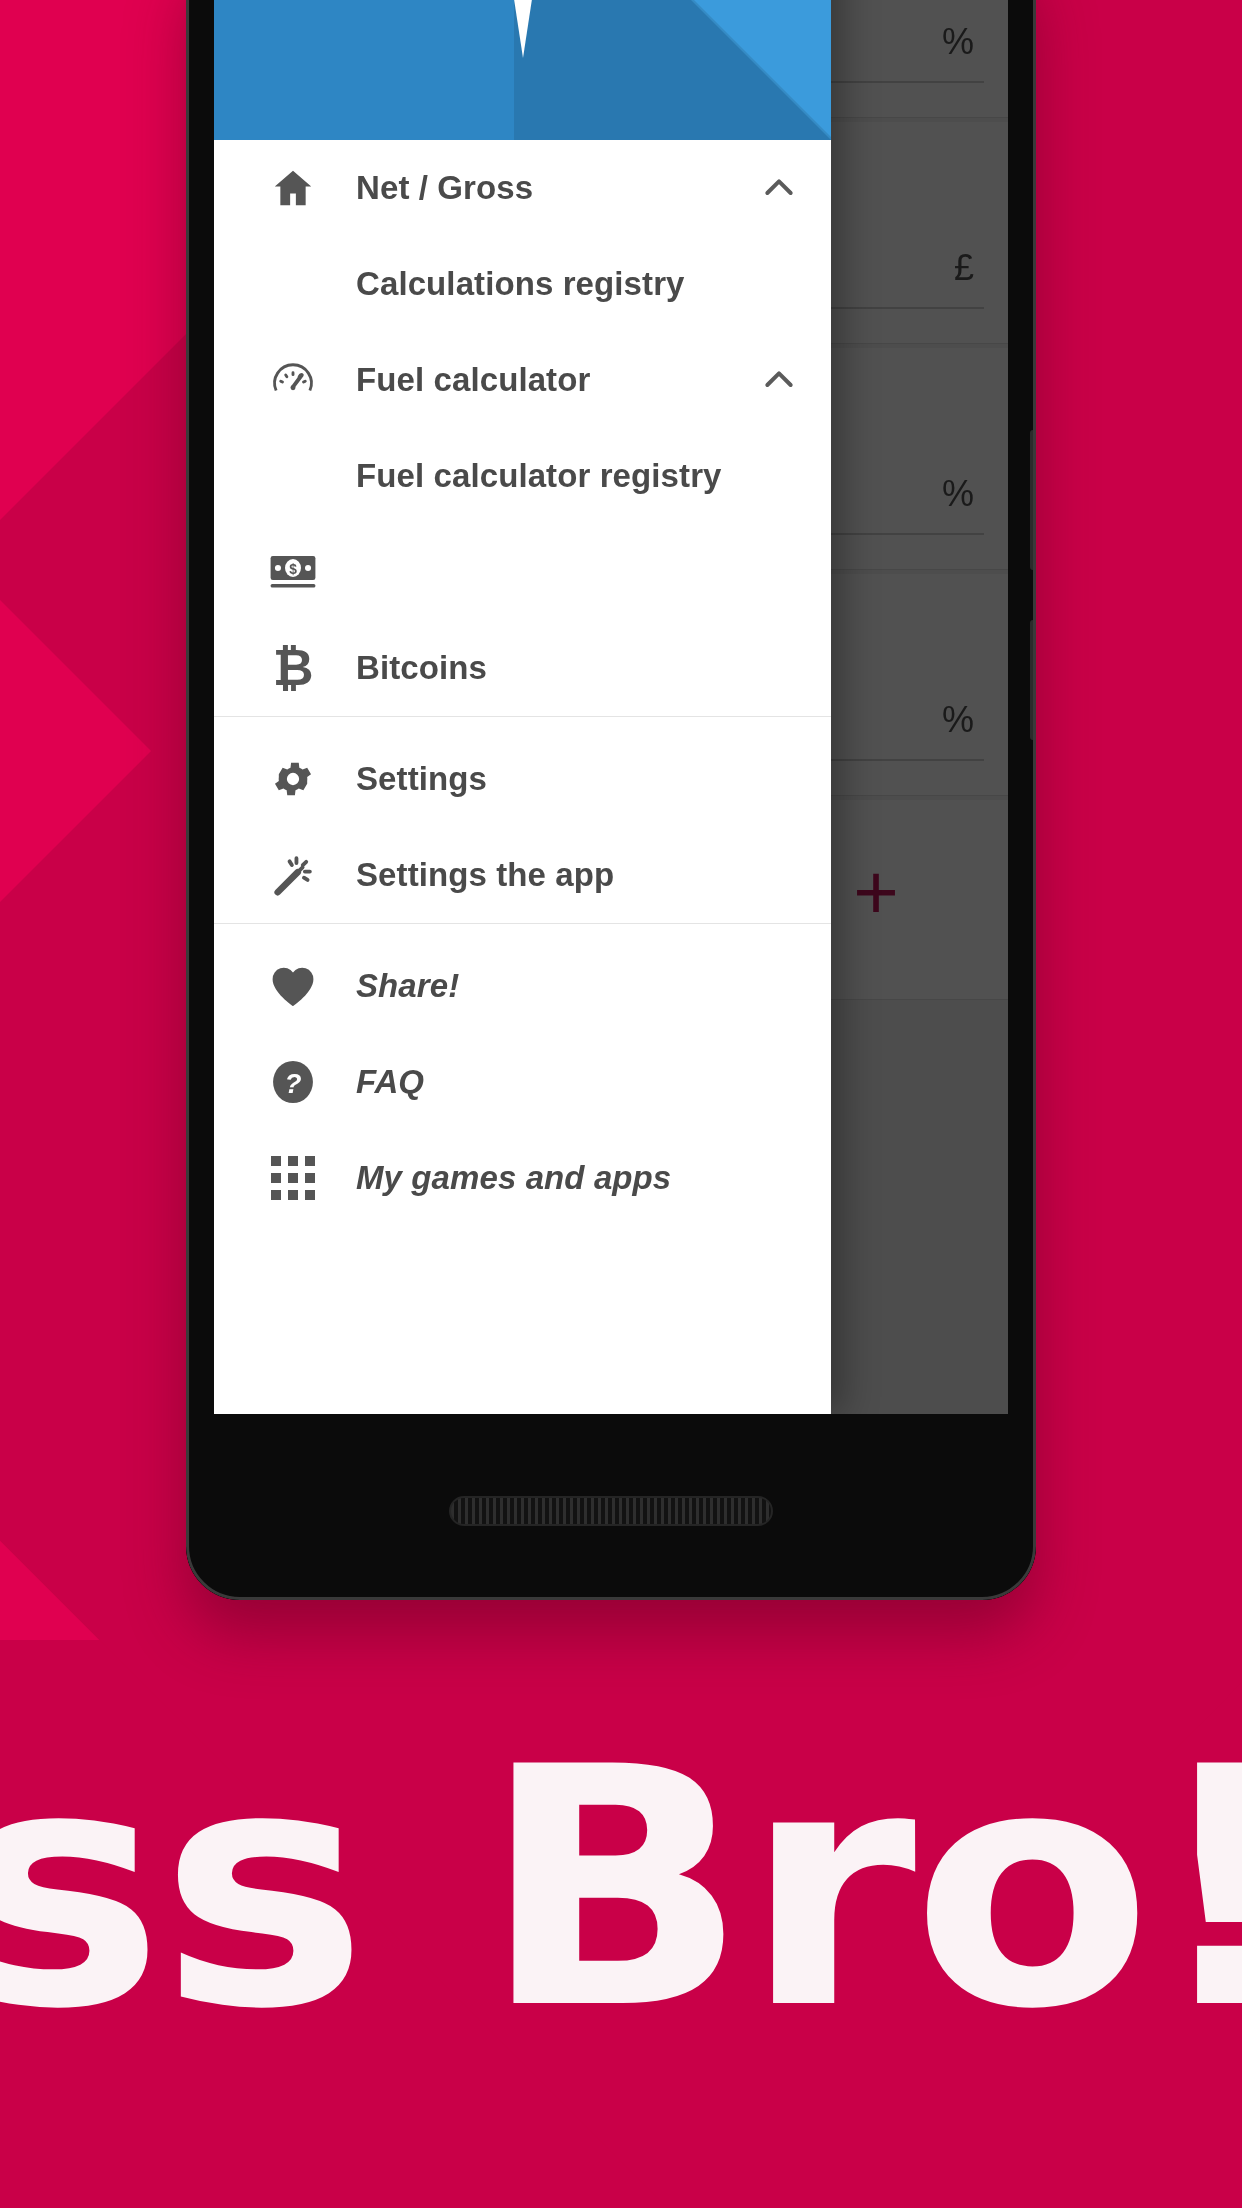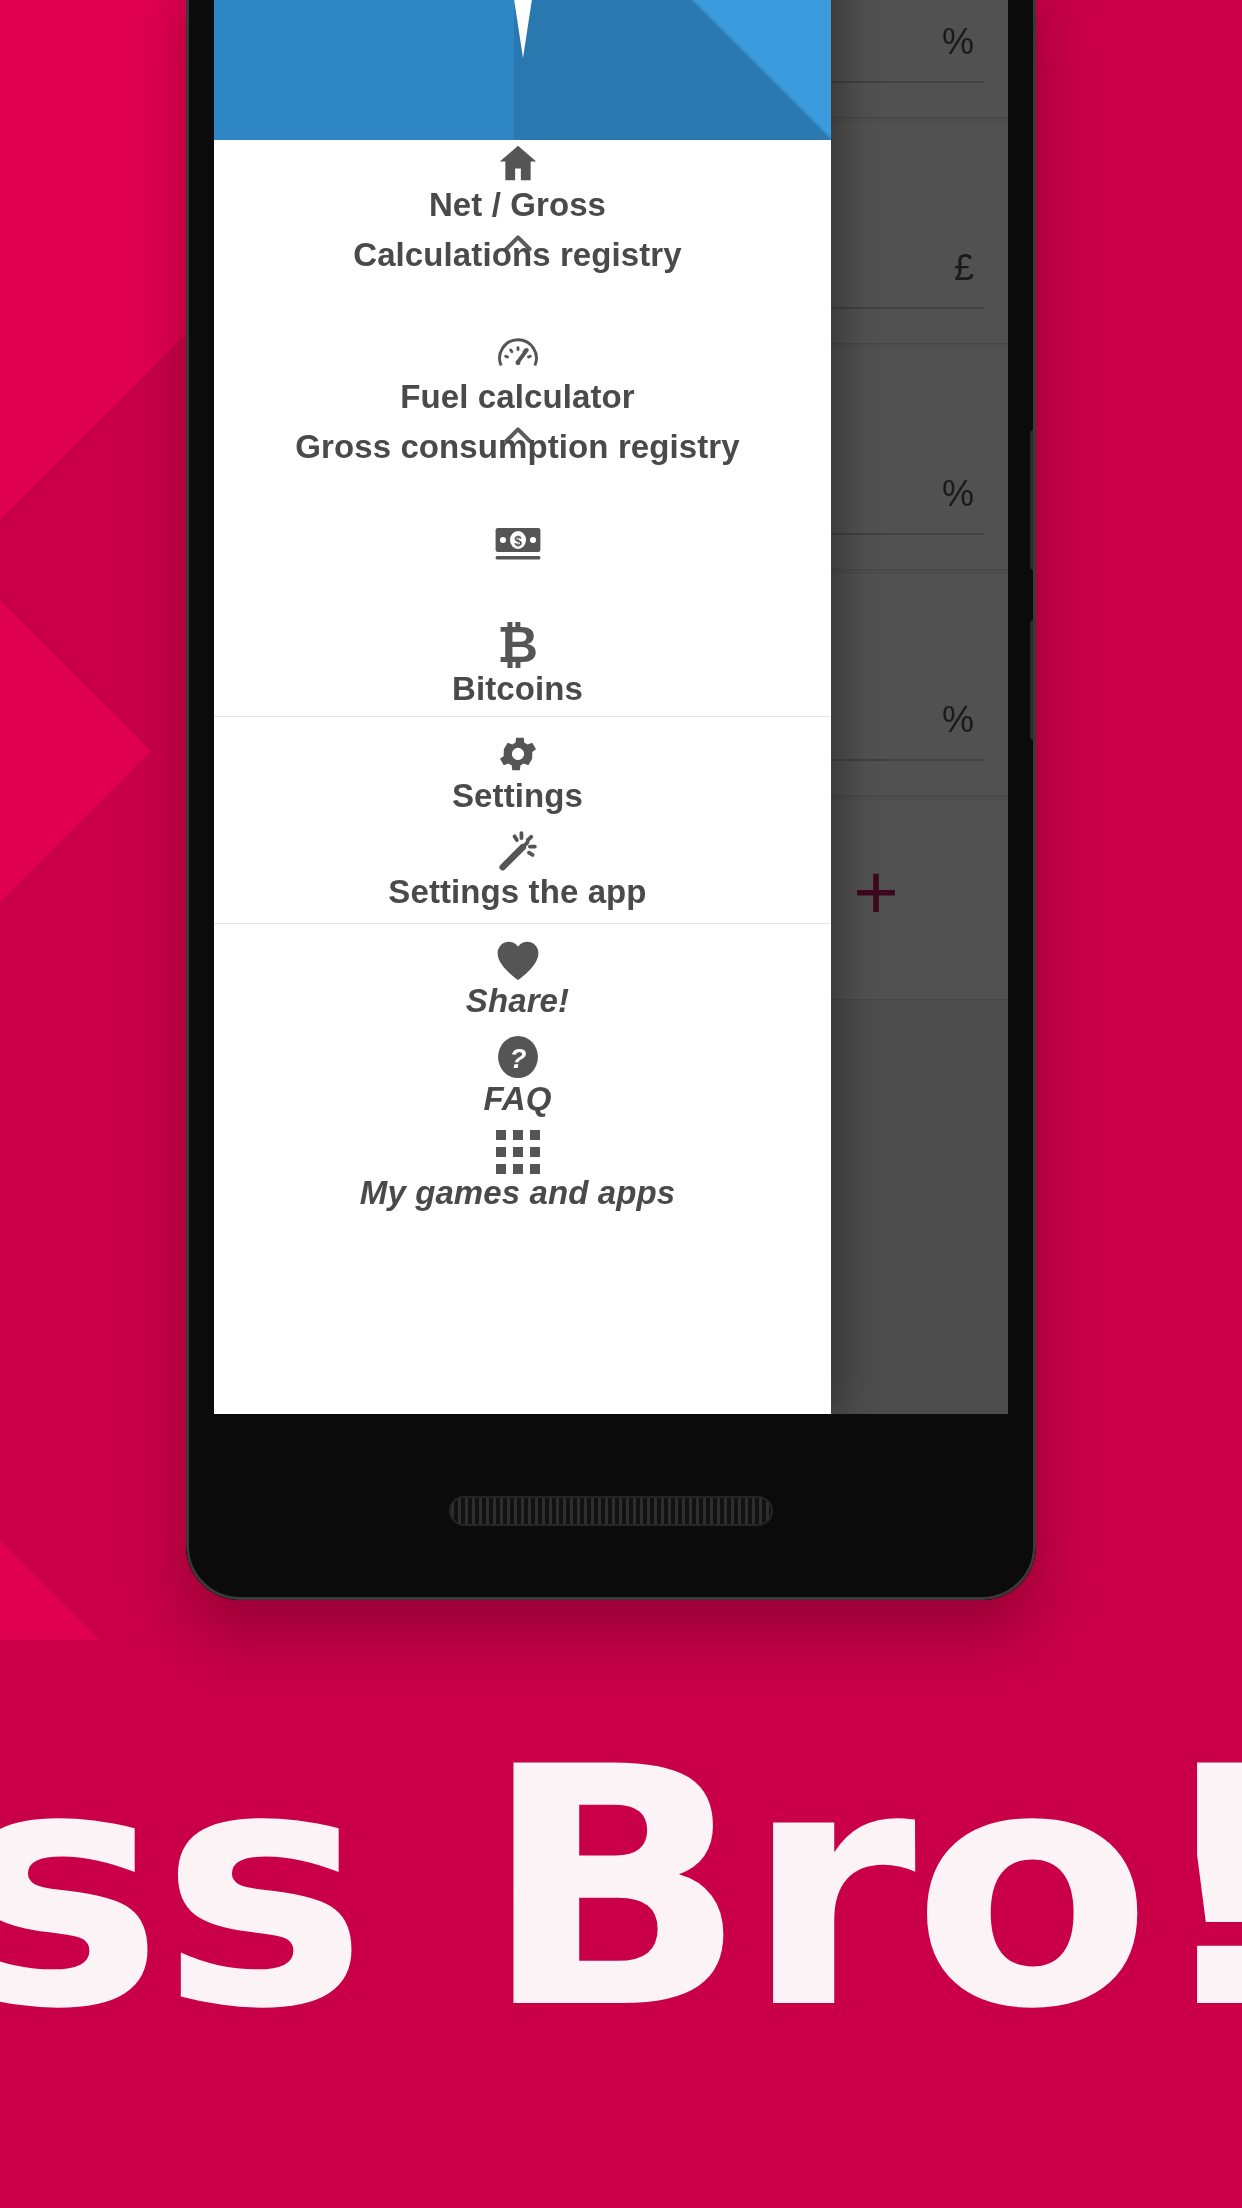--- a/index.html
+++ b/index.html
@@ -213,21 +213,20 @@
   .nav-group { border-bottom:1px solid #e4e4e4; }
   .nav-group.no-rule { border-bottom:none;font-style:italic; }
 
   .nav-item {
     position:relative;
     display:flex;
     align-items:center;
     height:96px;
     padding:0 26px 0 16px;
     cursor:pointer;
-    flex-direction:column;
   }
   .nav-item .ico {
     width:126px;
     min-width:126px;
     display:flex;
     align-items:center;
     justify-content:center;
     color:#555555;
   }
   .nav-item .lab {
@@ -366,21 +365,21 @@
             <span class="lab">Fuel calculator</span>
             <span class="chev">
               <svg width="40" height="40" viewBox="0 0 24 24" fill="none" stroke="#5b5b5b" stroke-width="2.4" stroke-linecap="round" stroke-linejoin="round">
                   <polyline points="5 15 12 8 19 15"></polyline>
                 </svg>
             </span>
           </div>
 
           <div class="nav-item sub">
             <span class="ico"></span>
-            <span class="lab">Gross consumption registry</span>
+            <span class="lab">Fuel calculator registry</span>
             <span class="chev"></span>
           </div>
 
           <div class="nav-item">
             <span class="ico">
               <svg width="48" height="40" viewBox="0 0 30 22" fill="#555">
                 <rect x="1" y="1" width="28" height="15" rx="1.4"></rect>
                 <rect x="1" y="18.5" width="28" height="2.2" rx="1"></rect>
                 <ellipse cx="15" cy="8.5" rx="5" ry="5.6" fill="#fff"></ellipse>
                 <circle cx="5.6" cy="8.5" r="1.9" fill="#fff"></circle>

